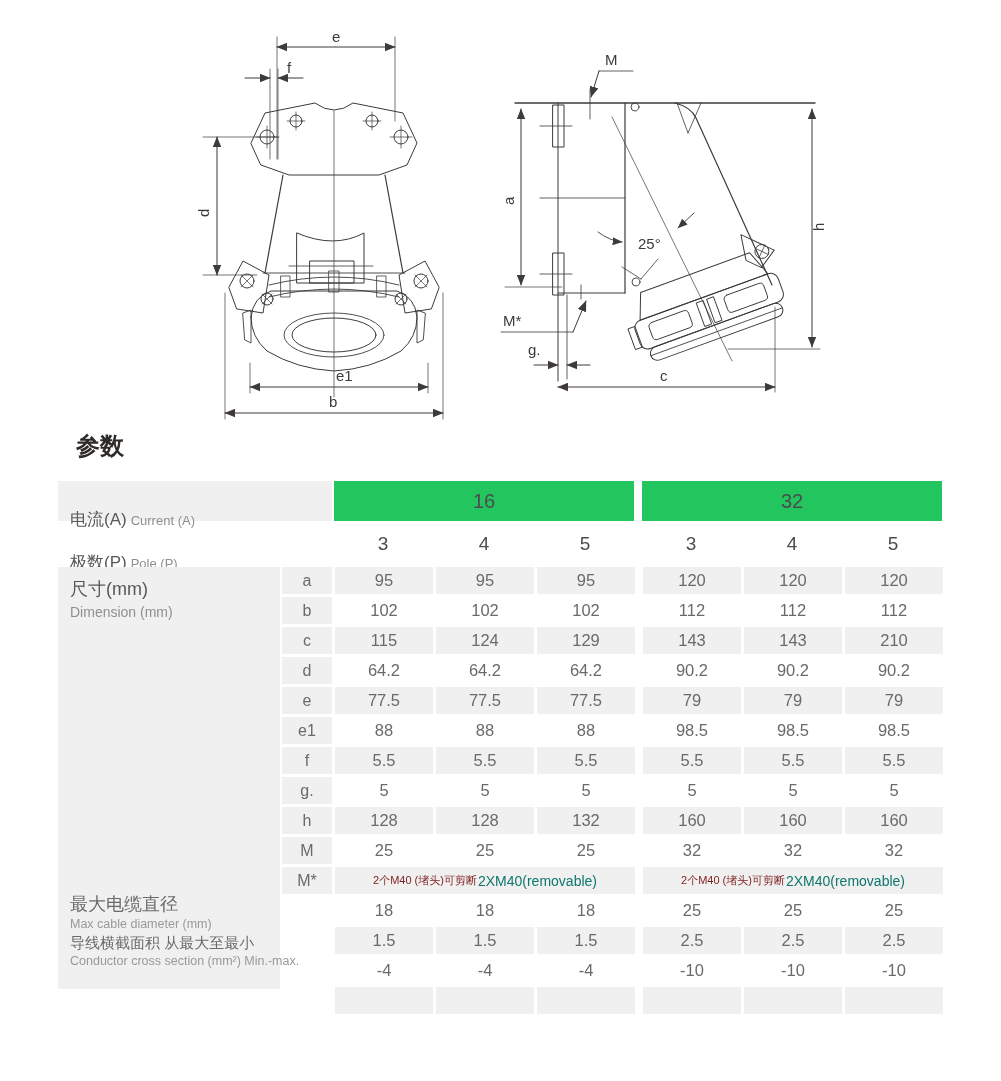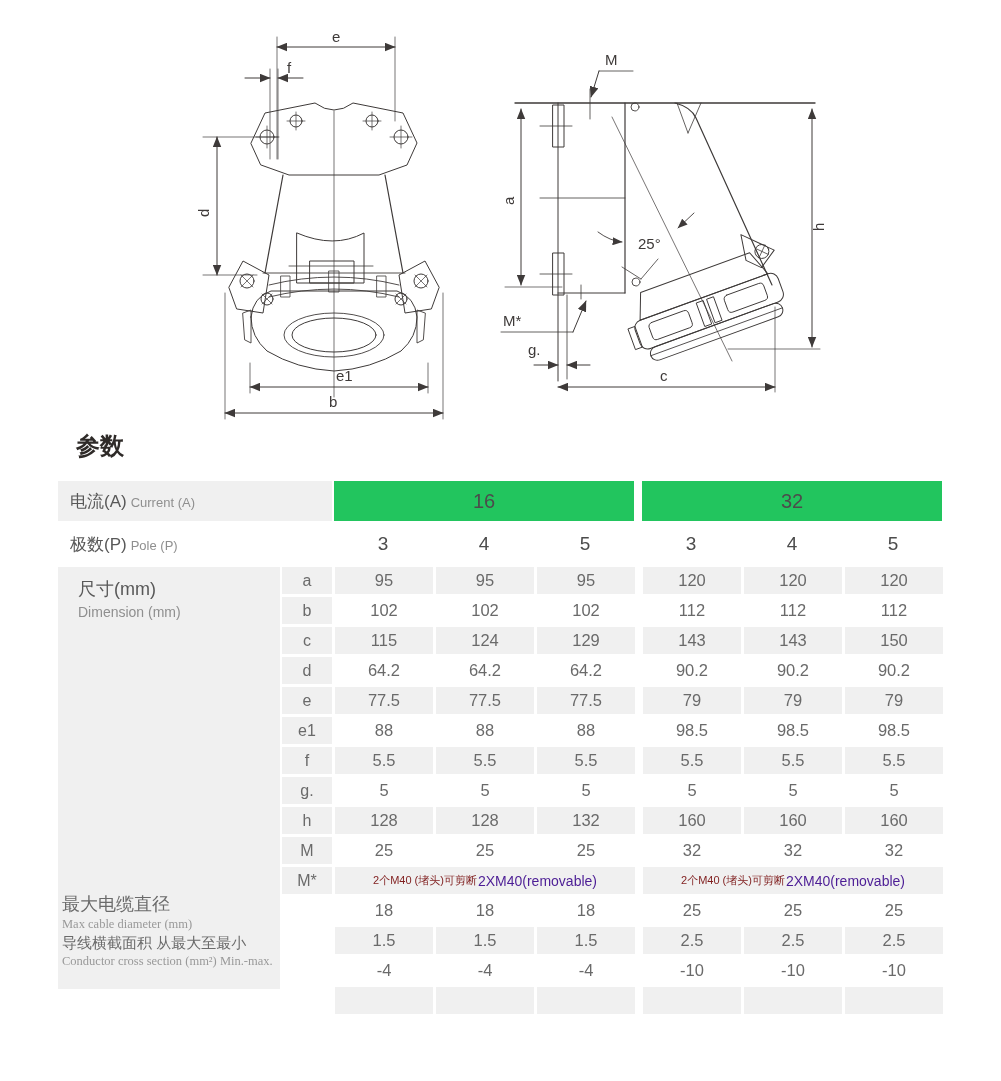--- a/index.html
+++ b/index.html
@@ -8,56 +8,56 @@
   svg text{font-family:"Liberation Sans","DejaVu Sans",sans-serif;font-size:15px;fill:#3e3a39;}
   .drawing{position:absolute;}
   #front-view{left:183px;top:25px;}
   #side-view{left:470px;top:35px;}
   .heading{position:absolute;left:76px;top:430px;font-size:24px;font-weight:bold;color:#2e2a28;}
 
   .param-table{position:absolute;left:58px;top:481px;width:890px;height:535px;}
   .abs{position:absolute;}
   *{box-sizing:border-box;}
 
-  .label-cell{width:274px;height:40px;display:flex;align-items:baseline;padding-left:12px;padding-top:9px;}
+  .label-cell{width:274px;height:40px;display:flex;align-items:baseline;padding-left:12px;padding-top:27px;}
   .label-cell .zh{font-size:17px;color:#585858;}
   .label-cell .en{font-size:13px;color:#8f8f8f;margin-left:4px;}
   .gray{background:#f0f0f0;}
   .hcell{width:300px;height:40px;display:flex;align-items:center;justify-content:center;
          font-size:20px;color:#4c4c4c;background:#22c55e;text-align:right;}
   #row-current,#row-pole{display:flex;left:0;}
   #row-current{top:0;}
   #row-pole{top:43px;}
   #cur-16{margin-left:2px;}
   #cur-32{margin-left:8px;}
   #pole-values{display:flex;margin-left:2px;}
 
-  #dim-label{left:0;top:86px;width:222px;height:422px;background:#f0f0f0;padding:10px 0 0 20px;}
+  #dim-label{left:0;top:86px;width:222px;height:422px;background:#f0f0f0;padding:10px 0 0 12px;}
   #dim-label .zh{font-size:18px;color:#585858;display:block;}
   #dim-label .en{font-size:14px;color:#8f8f8f;display:block;margin-top:3px;}
 
   #dim-rows{left:224px;top:86px;}
   #bottom-rows{left:224px;top:416px;}
   .trow{display:flex;margin-bottom:3px;}
   .sub{width:50px;height:27px;margin-right:3px;background:#f0f0f0;display:flex;align-items:center;
        justify-content:center;font-size:16px;color:#6a6a6a;}
   .sub.ghost{background:transparent;}
   .vcell{width:98px;height:27px;margin-right:3px;display:flex;align-items:center;justify-content:center;
          font-size:16.5px;color:#6a6a6a;}
   .vcell.tall{height:40px;font-size:19px;color:#4c4c4c;}
   .vspan{width:300px;height:27px;margin-right:3px;display:flex;align-items:center;justify-content:center;
          white-space:nowrap;overflow:hidden;}
   .vspan .zh{font-size:11px;color:#7f1d1d;}
-  .vspan .en{font-size:14px;color:#4c1d95;margin-left:1px;}
+  .vspan .en{font-size:14px;color:#0f766e;margin-left:1px;}
   .shade{background:#f0f0f0;}
   .grp{margin-left:5px;}
 
-  .side-label{left:4px;}
+  .side-label{left:12px;}
   .side-label .zh{display:block;color:#6a6a6a;}
-  .side-label .en{display:block;color:#999999;font-size:12.5px;margin-top:1px;font-family:Liberation Serif, serif;}
+  .side-label .en{display:block;color:#999999;font-size:12.5px;margin-top:1px;}
   #label-maxcable{top:411px;}
   #label-maxcable .zh{font-size:18px;}
   #label-conductor{top:453px;}
   #label-conductor .zh{font-size:15px;}
 </style>
 </head>
 <body>
 
 <div class="page">
 
@@ -275,21 +275,21 @@
           <div class="vcell">112</div>
           <div class="vcell">112</div>
         </div>
         <div class="trow">
           <div class="sub">c</div>
           <div class="vcell shade">115</div>
           <div class="vcell shade">124</div>
           <div class="vcell shade">129</div>
           <div class="vcell shade grp">143</div>
           <div class="vcell shade">143</div>
-          <div class="vcell shade">150</div>
+          <div class="vcell shade">210</div>
         </div>
         <div class="trow">
           <div class="sub">d</div>
           <div class="vcell">64.2</div>
           <div class="vcell">64.2</div>
           <div class="vcell">64.2</div>
           <div class="vcell grp">90.2</div>
           <div class="vcell">90.2</div>
           <div class="vcell">90.2</div>
         </div>

